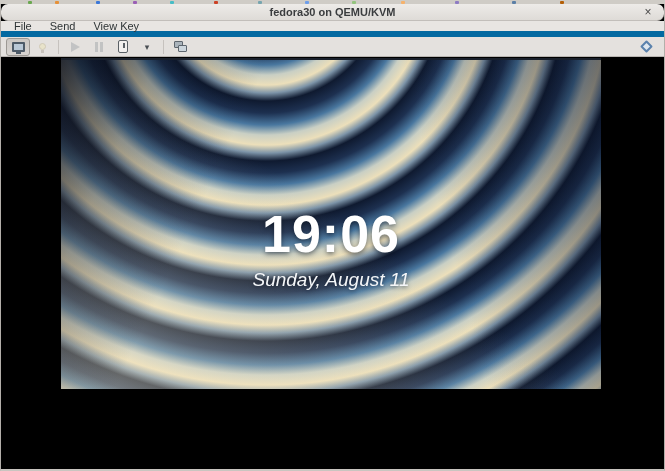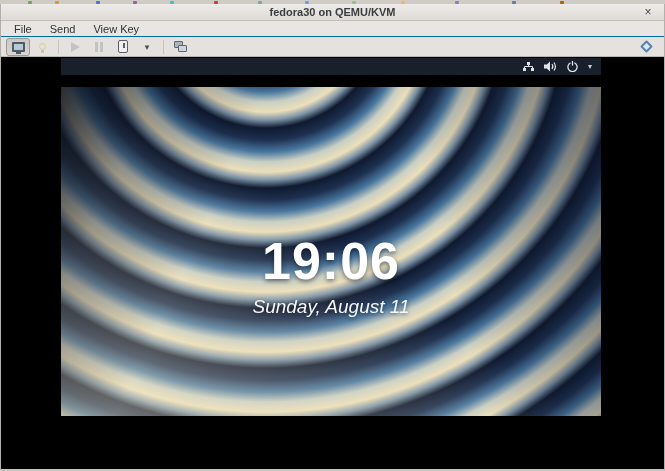--- a/index.html
+++ b/index.html
@@ -18,30 +18,30 @@
 
   
   .vm-window {
     position:absolute; left:0; top:4px; width:665px; height:467px;
     border-left:1px solid #b3afaa; border-right:1px solid #b3afaa; border-bottom:2px solid #c9c5c0;
     background:#000;
   }
   .titlebar {
     position:relative; height:17px; background:linear-gradient(#edebe8,#dedbd7);
     border-bottom:1px solid #c2beba;
-    display:flex; align-items:center; justify-content:center;
+    display:flex; align-items:center; justify-content:center;border-radius:7px;
   }
   .titlebar .title { font-size:11px; font-weight:700; color:#3a3c3e; }
   .titlebar .close-btn {
     position:absolute; right:8px; top:1px; width:16px; height:15px;
     font-size:12px; line-height:15px; text-align:center; color:#4a4a4a; cursor:default;
   }
   .menubar {
     height:16px; background:#e8e5e2; display:flex; align-items:center; padding-left:4px;
-    border-bottom:1px solid #0369a1;
+    border-bottom:6px solid #0369a1;
   }
   .menubar .menu-item { font-size:11px; color:#2e3436; padding:0 9px; line-height:16px; }
   .toolbar {
     height:20px; background:#e4e1de; border-bottom:1px solid #b9b5b1;
     display:flex; align-items:center; padding-left:5px;
   }
   .tb-btn { width:24px; height:18px; display:flex; align-items:center; justify-content:center; position:relative; }
   .tb-btn.active { border:1px solid #9d9994; border-radius:3px; background:linear-gradient(#ccc8c4,#d8d4d0); }
   .tb-btn.disabled { opacity:.45; }
   .tb-sep { width:1px; height:14px; background:#c6c2be; margin:0 4px; }
@@ -68,21 +68,21 @@
   .console { position:relative; height:412px; background:#000; overflow:hidden; }
   .guest { position:absolute; left:60px; top:1px; width:540px; height:406px; overflow:hidden; }
   .guest-topbar {
     position:absolute; left:0; top:0; width:100%; height:17px; background:#1a202b;
     display:flex; align-items:center; justify-content:flex-end; gap:10px; padding-right:9px;
   }
   .guest-topbar svg { display:block; }
   .status-chevron { font-size:8px; color:#c9ced6; line-height:17px; }
 
   .wallpaper {
-    position:absolute; left:0; top:29px; width:100%; height:329px;
+    position:absolute; left:0; top:2px; width:100%; height:329px;
     background:
       linear-gradient(115deg, rgba(8,13,26,0.85), rgba(8,13,26,0.35) 14%, rgba(8,13,26,0) 30%),
       linear-gradient(255deg, rgba(10,18,38,0.55), rgba(10,18,38,0) 32%),
       linear-gradient(35deg, rgba(242,230,198,0.45), rgba(242,230,198,0) 52%),
       repeating-radial-gradient(circle at 38% -24%,
         #0f1a30 0px, #1d3050 12px, #49779f 24px, #c9cfc4 34px,
         #ecdfba 44px, #7d94a8 52px, #0f1a30 60px);
   }
   .clock { position:absolute; left:0; top:148px; width:100%; text-align:center; color:#fff; }
   .clock .time {

